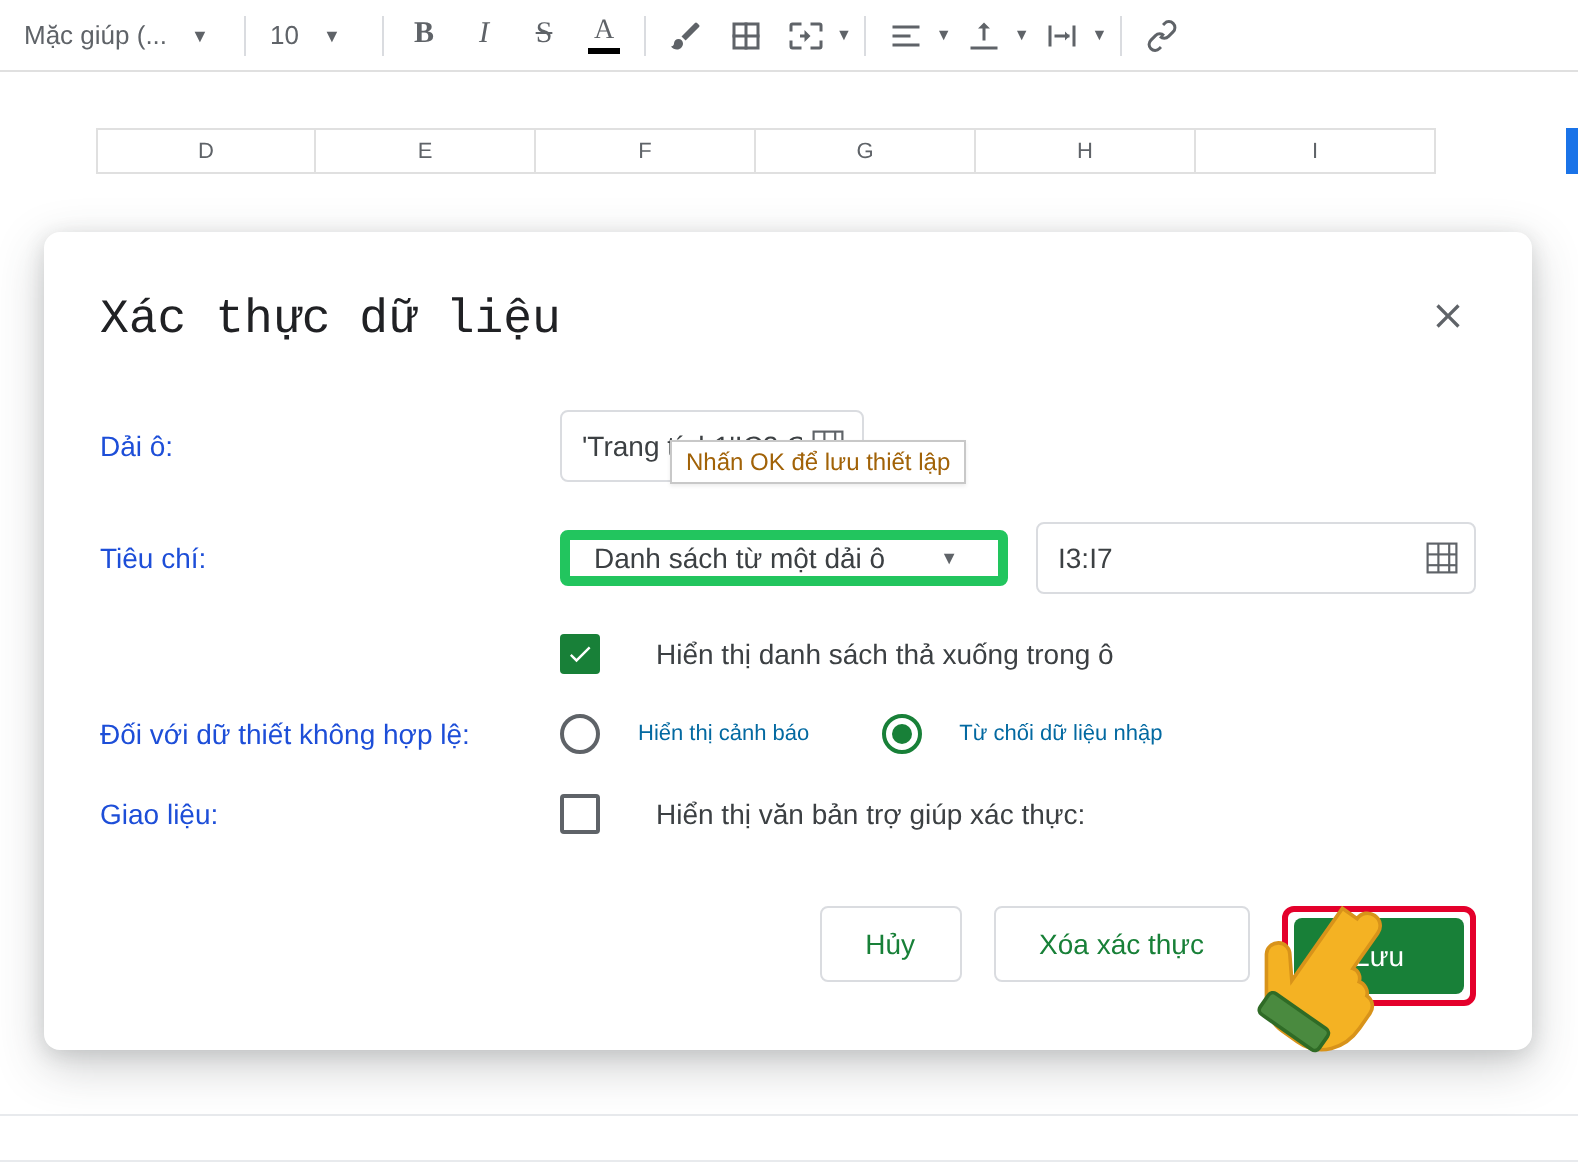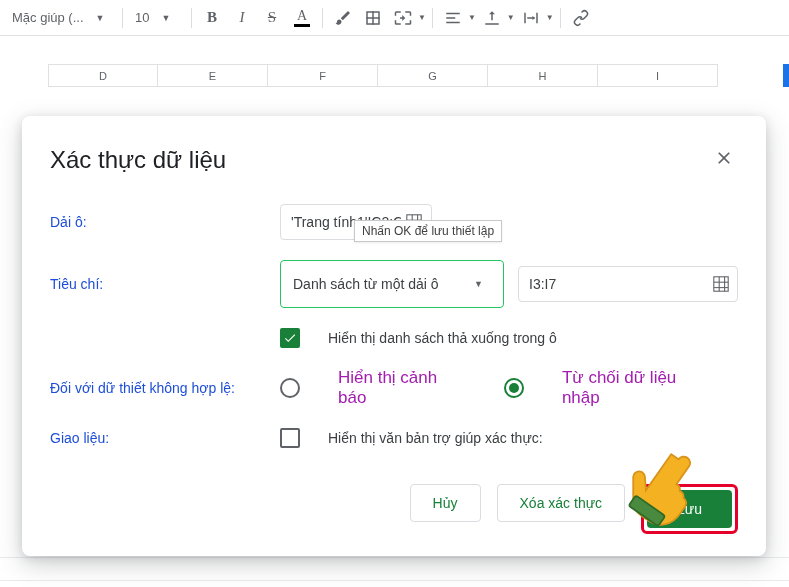--- a/index.html
+++ b/index.html
@@ -89,21 +89,21 @@
     background: #fff;
     border-radius: 8px;
     box-shadow: 0 2px 10px rgba(60,64,67,.15), 0 8px 24px rgba(60,64,67,.25);
     padding: 28px 28px 22px 28px;
   }
   .dlg-header {
     display:flex; justify-content:space-between; align-items:center;
     margin-bottom: 28px;
   }
   .dlg-title {
-    font-family: Liberation Sans, sans-serif;
+    font-family: Liberation Mono, monospace;
     font-size: 24px; font-weight: 400; color:#202124;
   }
   .close-x { cursor:pointer; color:#5f6368; padding:4px;}
   .close-x svg{width:20px;height:20px;fill:currentColor;}
 
   .row {
     display:flex; align-items:center;
     margin-bottom: 20px;
     font-size: 14px;
   }
@@ -121,34 +121,33 @@
     background:transparent;
   }
   .grid-icon {
     width:26px;height:26px;display:flex;align-items:center;justify-content:center;
     cursor:pointer; color:#5f6368;
   }
   .grid-icon svg{width:18px;height:18px;fill:none;stroke:currentColor;stroke-width:1.2;}
 
   .select-box {
     display:flex; align-items:center; justify-content:space-between;
-    border:1px solid #22c55e; border-radius:4px;
-    height:48px; padding:0 20px 0 12px;
+    border:5px solid #22c55e; border-radius:4px;
+    height:28px; padding:0 20px 0 12px;
     width:224px; cursor:pointer;
   }
   .select-box .tri{font-size:9px;color:#5f6368;}
 
   .tooltip {
     position:absolute;
     left: 313px; top: 104px;
     background:#fff; border:1px solid #c8c8c8;
-    font-size:12px; padding:3px 7px; color:#404040;
+    font-size:12px; padding:3px 7px; color:#a16207;
     z-index:5;
     box-shadow: 0 1px 2px rgba(0,0,0,.08);
-    margin-left: 19px;
   }
 
   .chk {
     width:20px;height:20px;border-radius:2px;
     display:flex;align-items:center;justify-content:center;
     cursor:pointer;
   }
   .chk.checked{background:#188038;}
   .chk.checked svg{width:14px;height:14px;fill:#fff;}
   .chk.unchecked{border:2px solid #5f6368;}
@@ -157,21 +156,21 @@
   .radio{
     width:20px;height:20px;border-radius:50%;
     border:2px solid #5f6368; position:relative; cursor:pointer;
     flex:0 0 20px;
   }
   .radio.sel{border-color:#188038;}
   .radio.sel::after{
     content:""; position:absolute; left:3px;top:3px;
     width:10px;height:10px;border-radius:50%;background:#188038;
   }
-  .radio-label{margin-left:24px;margin-right:22px;color:#a21caf;font-size:17px;}
+  .radio-label{margin-left:5px;margin-right:22px;color:#0369a1;font-size:11px;}
 
   .footer {
     display:flex; justify-content:flex-end; gap:16px;
     margin-top: 36px;
   }
   .btn {
     height:38px; padding:0 22px; border-radius:4px;
     display:flex;align-items:center;justify-content:center;
     font-size:14px; cursor:pointer;
     font-family:"Google Sans",Arial,sans-serif; font-weight:500;

